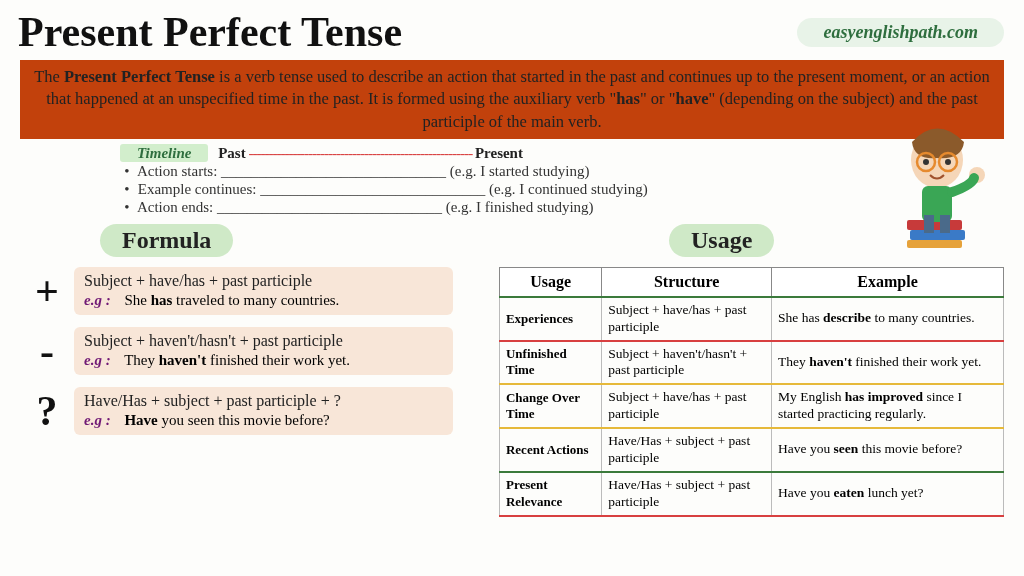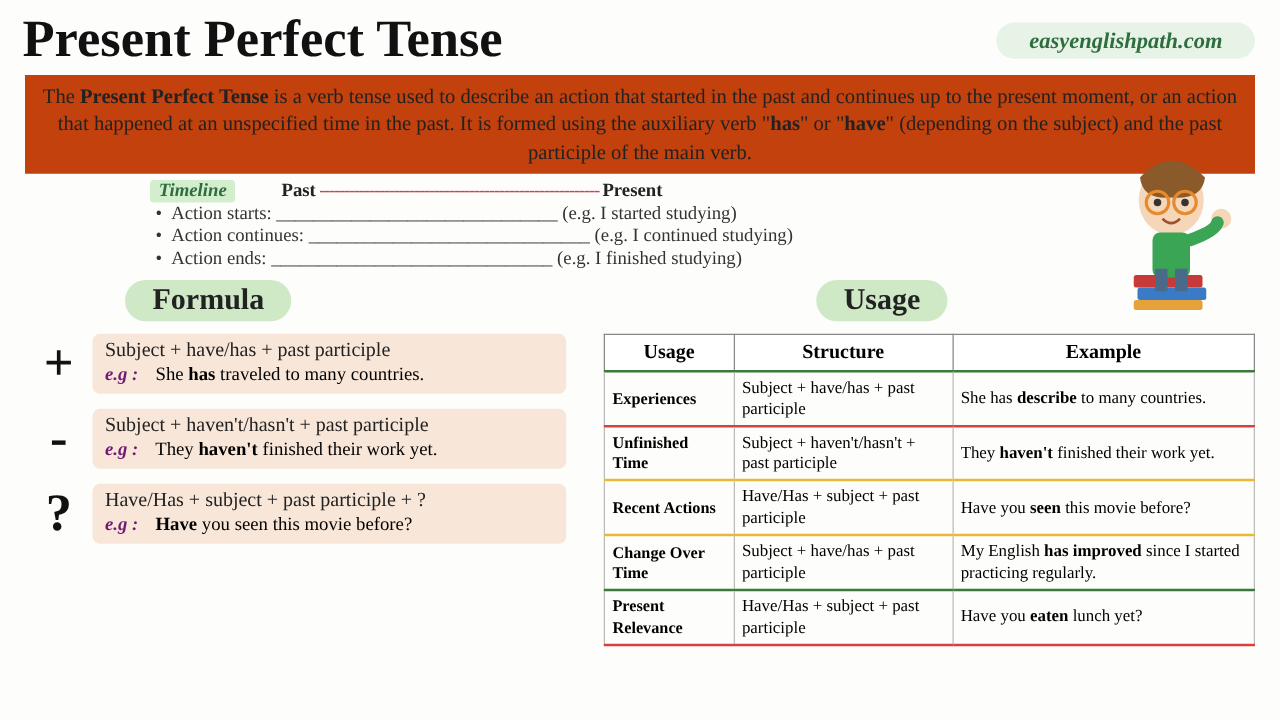--- a/index.html
+++ b/index.html
@@ -2,27 +2,27 @@
 <html><head>
 <meta charset="utf-8">
 <style>
 * { margin: 0; padding: 0; box-sizing: border-box; }
 body { font-family: Georgia, 'Times New Roman', serif; background: #fdfdfb; width: 1024px; height: 576px; overflow: hidden; position: relative; }
 .header { display: flex; align-items: center; justify-content: space-between; padding: 8px 20px 2px 18px; }
 .title { font-size: 42px; font-weight: bold; color: #111; }
 .watermark { font-size: 18px; font-weight: bold; font-style: italic; color: #2e6e3e; background: #e8f3e8; border-radius: 18px; padding: 4px 26px; }
 .intro { background: #c2410c; margin: 2px 20px 6px 20px; padding: 6px 14px; font-size: 16.5px; text-align: center; color: #222; line-height: 1.35; }
 .timeline-block { margin: 2px 0 4px 120px; font-size: 15px; color: #333; }
-.timeline-label { background: #d2eecc; padding: 1px 7px; font-style: italic; font-weight: bold; color: #2e6e3e; border-radius: 3px; margin-right: 6px; }
+.timeline-label { background: #d2eecc; padding: 1px 17px; font-style: italic; font-weight: bold; color: #2e6e3e; border-radius: 3px; margin-right: 6px; }
 .timeline-row { margin-bottom: 1px; }
-.past-present { display: inline; margin-left: 27px; }
+.past-present { display: inline; }
 .past-present .word { font-weight: bold; color: #222; }
 .past-present .dash { color: #d84040; letter-spacing: -1px; }
 .bullet { display: inline-block; width: 14px; text-align: center; }
-.columns { display: flex; gap: 30px; padding: 0 20px; }
+.columns { display: flex; gap: 46px; padding: 0 20px; }
 .left-col { flex: 0 0 44%; }
 .right-col { flex: 1; position: relative; }
 .section-label { background: #cfe9c7; border-radius: 18px; padding: 3px 22px; font-size: 24px; font-weight: bold; color: #222; display: inline-block; margin: 4px 0 10px 80px; }
 .right-col .section-label { margin-left: 170px; }
 .formula-item { display: flex; align-items: stretch; margin-bottom: 12px; }
 .sign { width: 54px; font-size: 42px; font-weight: bold; color: #111; display: flex; align-items: center; justify-content: center; }
 .formula-body { flex: 1; background: #f8e6d8; border-radius: 6px; padding: 5px 10px 5px 10px; }
 .formula-text { font-size: 16px; color: #222; margin-bottom: 2px; }
 .eg-row { font-size: 15px; }
 .eg-label { color: #701a75; font-weight: bold; font-style: italic; margin-right: 10px; }
@@ -48,21 +48,21 @@
 <div class="intro">
   <span>The </span><b>Present Perfect Tense</b><span> is a verb tense used to describe an action that started in the past and continues up to the present moment, or an action that happened at an unspecified time in the past. It is formed using the auxiliary verb "</span><b>has</b><span>" or "</span><b>have</b><span>" (depending on the subject) and the past participle of the main verb.</span>
 </div>
 
 <div class="timeline-block">
   <div class="timeline-row">
     <span class="timeline-label">Timeline</span>
     <span class="past-present"><span class="word">Past</span><span class="dash"> -------------------------------------------------------- </span><span class="word">Present</span></span>
   </div>
   <div class="timeline-row"><span class="bullet">•</span> <span>Action starts: ______________________________</span><span> (e.g. I started studying)</span></div>
-  <div class="timeline-row"><span class="bullet">•</span> <span>Action continues: ______________________________</span><span> (e.g. I continued studying)</span></div>
+  <div class="timeline-row"><span class="bullet">•</span> <span>Example continues: ______________________________</span><span> (e.g. I continued studying)</span></div>
   <div class="timeline-row"><span class="bullet">•</span> <span>Action ends: ______________________________</span><span> (e.g. I finished studying)</span></div>
 </div>
 
 <svg class="mascot" viewBox="0 0 120 130">
   <rect x="25" y="100" width="55" height="10" fill="#c73a3a" rx="2"></rect>
   <rect x="28" y="110" width="55" height="10" fill="#3a7ac7" rx="2"></rect>
   <rect x="25" y="120" width="55" height="8" fill="#e6a23a" rx="2"></rect>
   <ellipse cx="55" cy="40" rx="26" ry="28" fill="#f5d6b8"></ellipse>
   <path d="M30 22 Q55 -5 82 22 Q80 40 55 38 Q32 40 30 22" fill="#8b5a2b"></path>
   <circle cx="44" cy="42" r="9" fill="none" stroke="#e68a2e" stroke-width="2.5"></circle>
@@ -119,28 +119,28 @@
           <td class="usage-name">Experiences</td>
           <td>Subject + have/has + past participle</td>
           <td><span>She has </span><b>describe</b><span> to many countries.</span></td>
         </tr>
         <tr>
           <td class="usage-name">Unfinished Time</td>
           <td>Subject + haven't/hasn't + past participle</td>
           <td><span>They </span><b>haven't</b><span> finished their work yet.</span></td>
         </tr>
         <tr>
+          <td class="usage-name">Change Over Time</td>
+          <td>Subject + have/has + past participle</td>
+          <td><span>My English </span><b>has improved</b><span> since I started practicing regularly.</span></td>
+        </tr>
+        <tr>
           <td class="usage-name">Recent Actions</td>
           <td>Have/Has + subject + past participle</td>
           <td><span>Have you </span><b>seen</b><span> this movie before?</span></td>
-        </tr>
-        <tr>
-          <td class="usage-name">Change Over Time</td>
-          <td>Subject + have/has + past participle</td>
-          <td><span>My English </span><b>has improved</b><span> since I started practicing regularly.</span></td>
         </tr>
         <tr>
           <td class="usage-name">Present Relevance</td>
           <td>Have/Has + subject + past participle</td>
           <td><span>Have you </span><b>eaten</b><span> lunch yet?</span></td>
         </tr>
       </tbody>
     </table>
   </div>
 </div>

